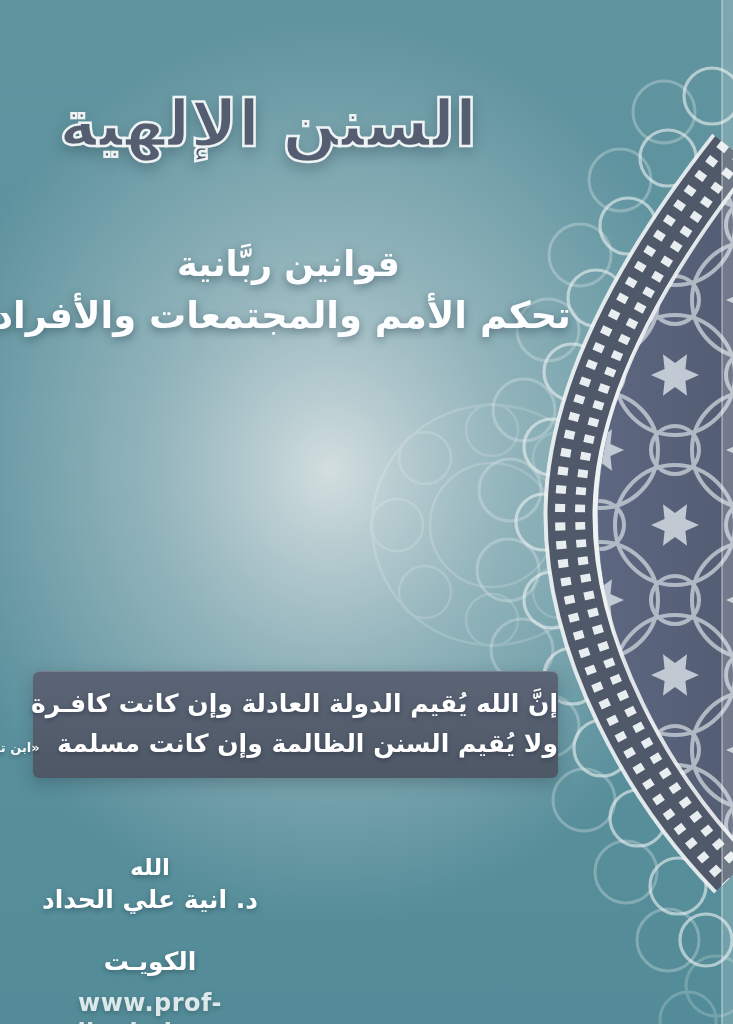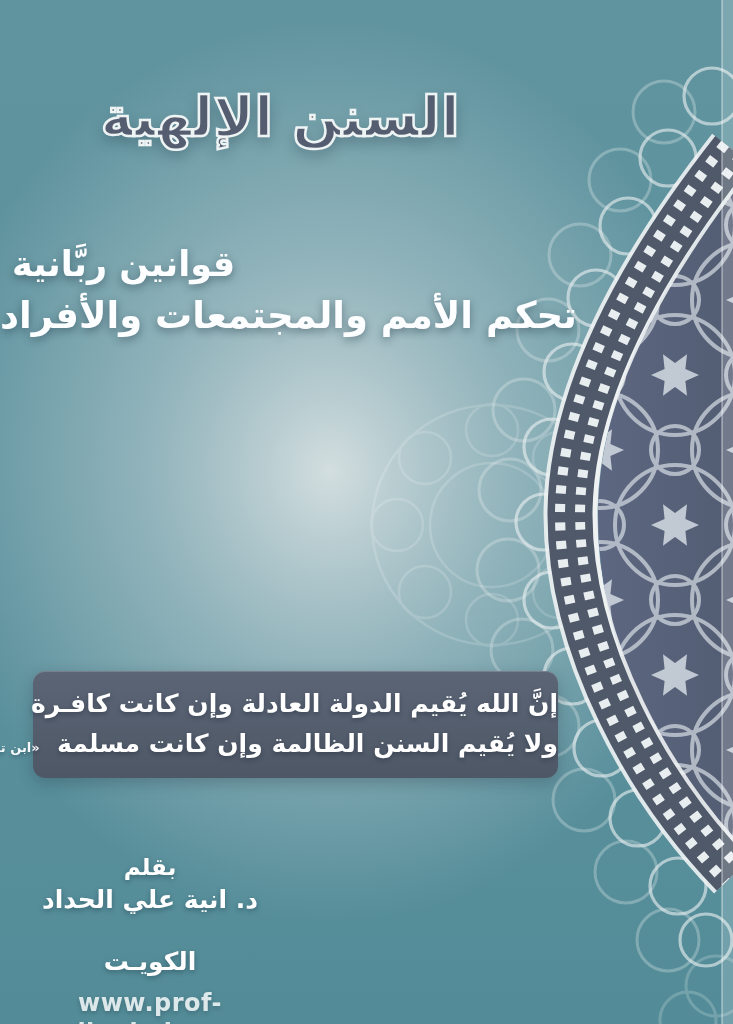--- a/index.html
+++ b/index.html
@@ -6,35 +6,35 @@
   .cover{
     position:relative;
     width:733px;height:1024px;
     overflow:hidden;
     font-family:"DejaVu Sans",sans-serif;
     background:#5d929e;
   }
   .art{position:absolute;inset:0;display:block;}
   .abs{position:absolute;}
   .title{
-    top:76px;left:16px;width:528px;
+    top:76px;left:4px;width:528px;
     text-align:center;
-    font-weight:bold;font-size:55px;line-height:1.5;
+    font-weight:bold;font-size:64px;line-height:1.5;
     color:#545e70;
     -webkit-text-stroke:2.5px #eef3f4;
     text-shadow:0 6px 14px rgba(25,45,60,.35);
     white-space:nowrap;
     margin:0;
   }
-  .subtitle{left:12px;top:238px;width:565px;text-align:left;color:#fdfeff;font-weight:bold;}
+  .subtitle{left:6px;top:238px;width:565px;text-align:center;color:#fdfeff;font-weight:bold;}
   .sub1{font-size:35px;line-height:52px;text-shadow:0 3px 8px rgba(25,45,60,.45);}
   .sub2{font-size:37px;line-height:52px;text-shadow:0 3px 8px rgba(25,45,60,.45);white-space:nowrap;}
   .quote-panel{
     left:33px;top:671px;width:525px;height:107px;
-    border-radius:12px;
+    border-radius:6px;
     background:linear-gradient(180deg,#5b6576 0%,#4d5765 100%);
     box-shadow:0 5px 16px rgba(25,40,55,.28), inset 0 1px 0 rgba(255,255,255,.18);
     text-align:center;color:#ffffff;font-weight:bold;
     box-sizing:border-box;padding-top:13px;
   }
   .q-line{font-size:25px;line-height:40px;white-space:nowrap;text-shadow:0 2px 4px rgba(20,30,45,.35);}
   .q-attr{font-size:13px;font-weight:bold;opacity:.95;}
   .byline{
     left:16px;top:851px;width:268px;
     text-align:center;color:#ffffff;
@@ -170,19 +170,19 @@
     <div class="sub1">قوانين ربَّانية</div>
     <div class="sub2">تحكم الأمم والمجتمعات والأفراد</div>
   </div>
 
   <div class="abs quote-panel" dir="rtl">
     <div class="q-line">إنَّ الله يُقيم الدولة العادلة وإن كانت كافـرة</div>
     <div class="q-line"><span>ولا يُقيم السنن الظالمة وإن كانت مسلمة</span>&nbsp;&nbsp;<span class="q-attr">«ابن تيميه»</span></div>
   </div>
 
   <div class="abs byline" dir="rtl">
-    <div class="by-label">بقلم</div>
+    <div class="by-label">الله</div>
     <div class="by-author">د. انية علي الحداد</div>
     <div class="by-city">الكويـت</div>
     <div class="by-url" dir="ltr">www.prof-alhadad.com</div>
   </div>
 
 </div>
 
 </body></html>

